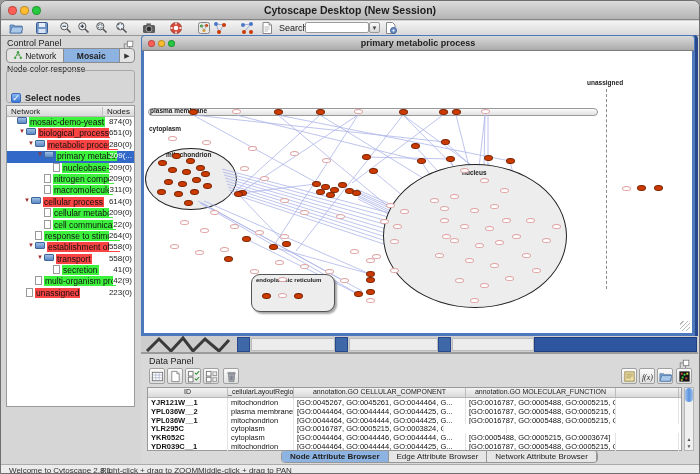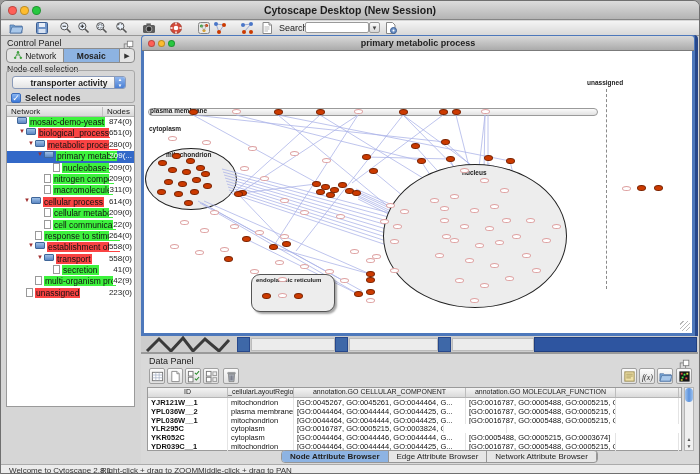--- a/index.html
+++ b/index.html
@@ -206,26 +206,22 @@
             <circle cx="11" cy="11" r="1.7" fill="#3da33d"></circle>
           </svg></span>
         <span>Network</span>
       </div>
       <div class="cp-tab sel">
         <span>Mosaic</span>
       </div>
       <div class="cp-tab-arrow">▶</div>
     </div>
 
-  <div class="groupbox-label">Node cell selection</div>
+  <div class="groupbox-label">Node color response</div>
   <div class="groupbox"></div>
-  <div class="dropdown">
-    <span>transporter activity</span>
-    <span class="dd-cap">▲<br>▼</span>
-  </div>
   <div class="checkrow">
     <span class="checkbox" id="select-nodes-cb">✓</span>
     <span class="checklabel">Select nodes</span>
   </div>
 
   <div class="tree-box">
     <div class="tree-head">
       <span class="c1">Network</span>
       <span class="c2">Nodes</span>
     </div>

